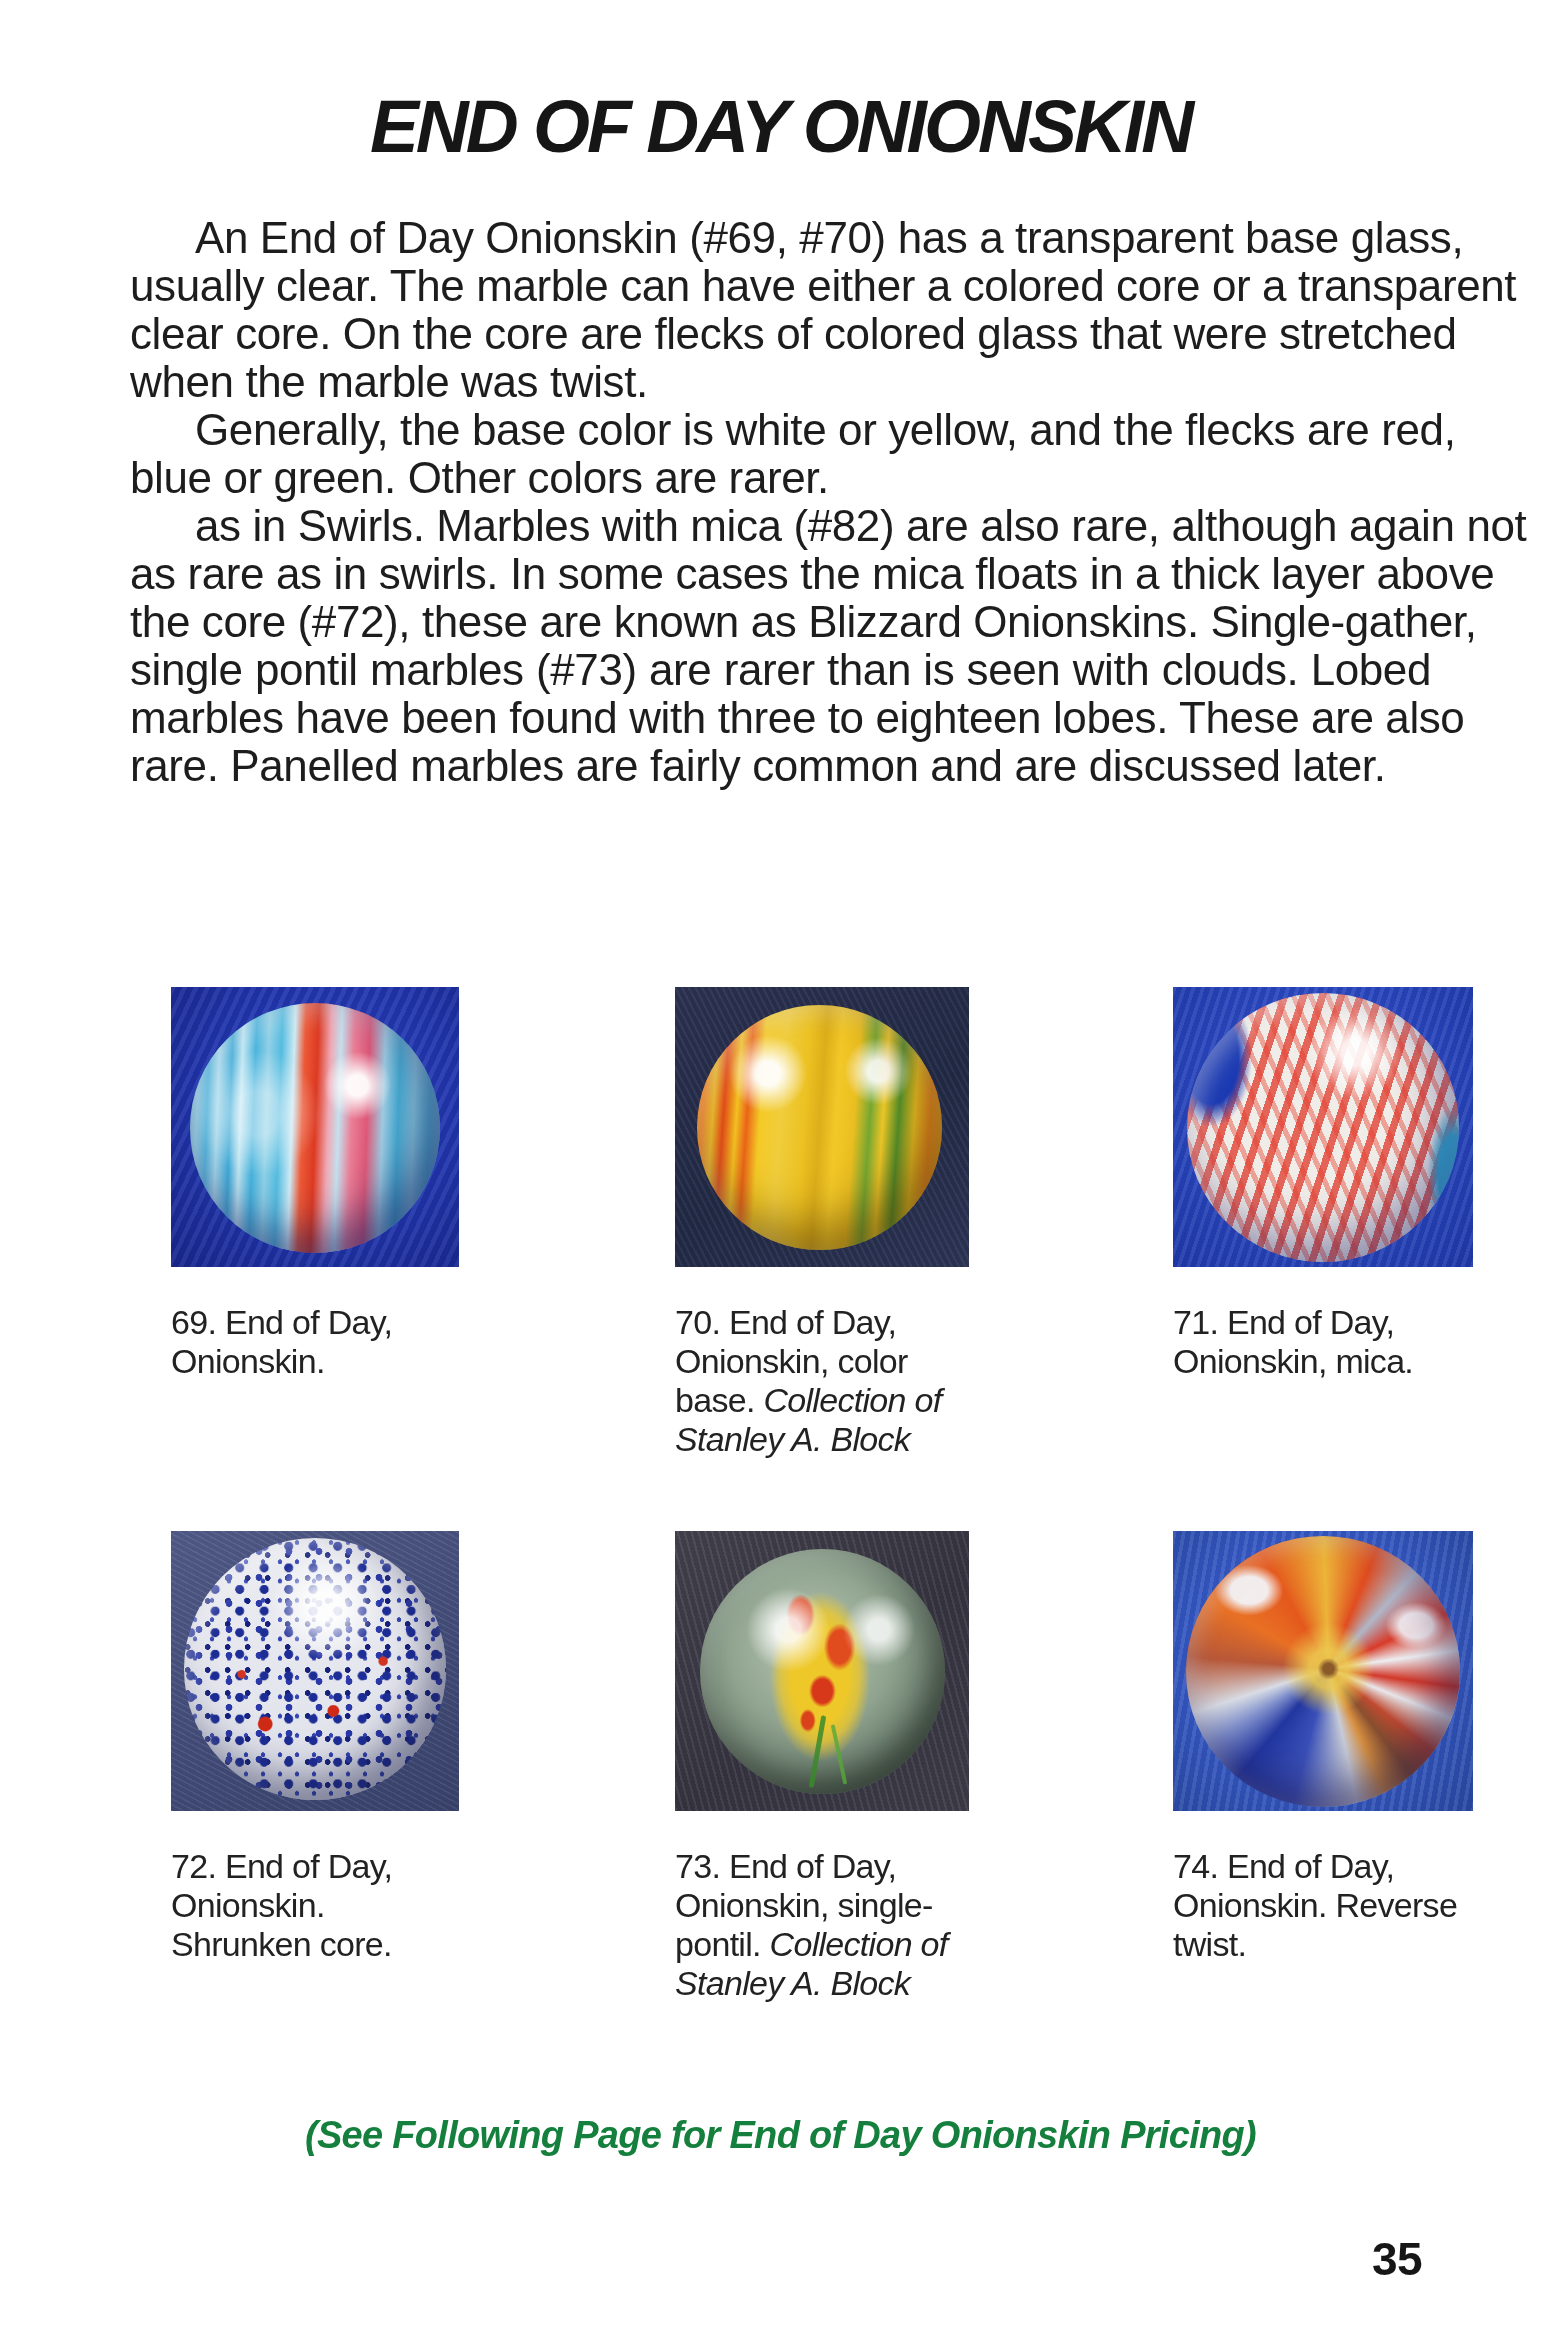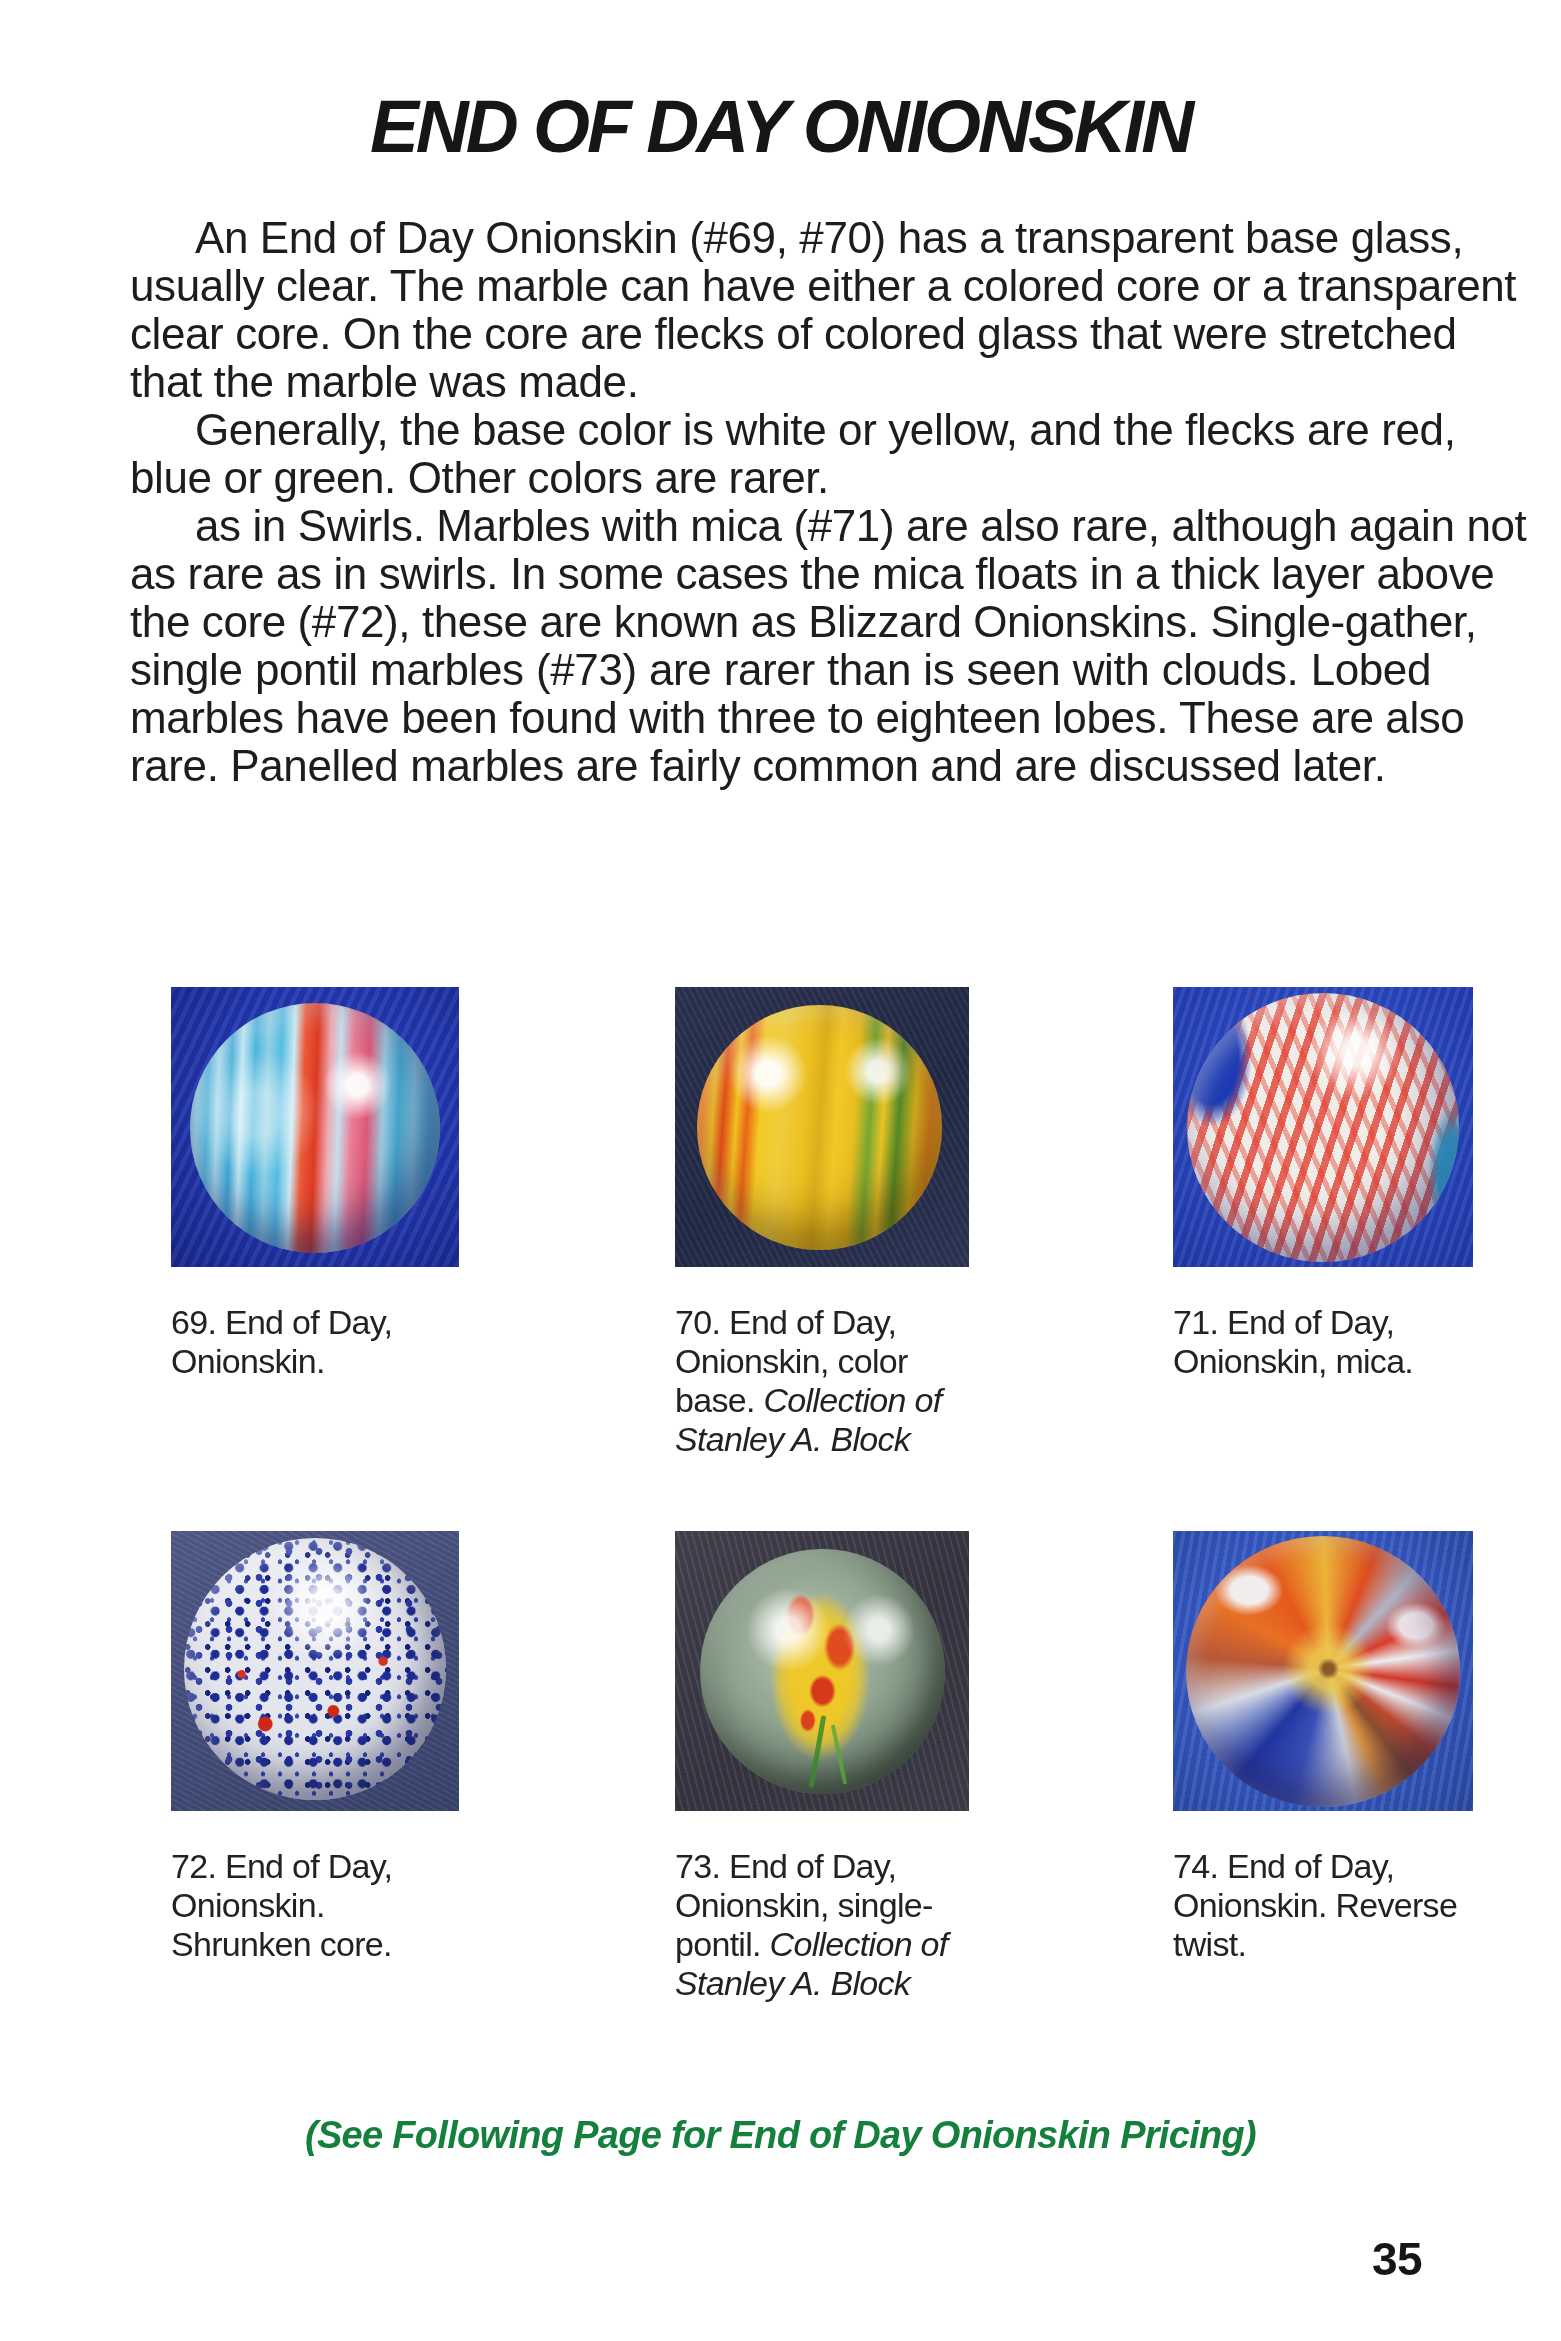--- a/index.html
+++ b/index.html
@@ -162,28 +162,28 @@
 
 <div class="page">
 
   <h1 class="title">END OF DAY ONIONSKIN</h1>
 
   <div class="body-text">
     <div class="para">
         <div class="line">An End of Day Onionskin (#69, #70) has a transparent base glass,</div>
         <div class="line">usually clear. The marble can have either a colored core or a transparent</div>
         <div class="line">clear core. On the core are flecks of colored glass that were stretched</div>
-        <div class="line">that the marble was made.</div>
+        <div class="line">when the marble was twist.</div>
       </div>
     <div class="para">
         <div class="line">Generally, the base color is white or yellow, and the flecks are red,</div>
         <div class="line">blue or green. Other colors are rarer.</div>
       </div>
     <div class="para">
-        <div class="line">as in Swirls. Marbles with mica (#71) are also rare, although again not</div>
+        <div class="line">as in Swirls. Marbles with mica (#82) are also rare, although again not</div>
         <div class="line">as rare as in swirls. In some cases the mica floats in a thick layer above</div>
         <div class="line">the core (#72), these are known as Blizzard Onionskins. Single-gather,</div>
         <div class="line">single pontil marbles (#73) are rarer than is seen with clouds. Lobed</div>
         <div class="line">marbles have been found with three to eighteen lobes. These are also</div>
         <div class="line">rare. Panelled marbles are fairly common and are discussed later.</div>
       </div>
   </div>
 
   <figure class="fig fig69">
     <div class="photo photo69" style="--bg: #2e44c4; --base: #8ecbe2; --a1: #ec5a38; --a2: #ea7e96;">

